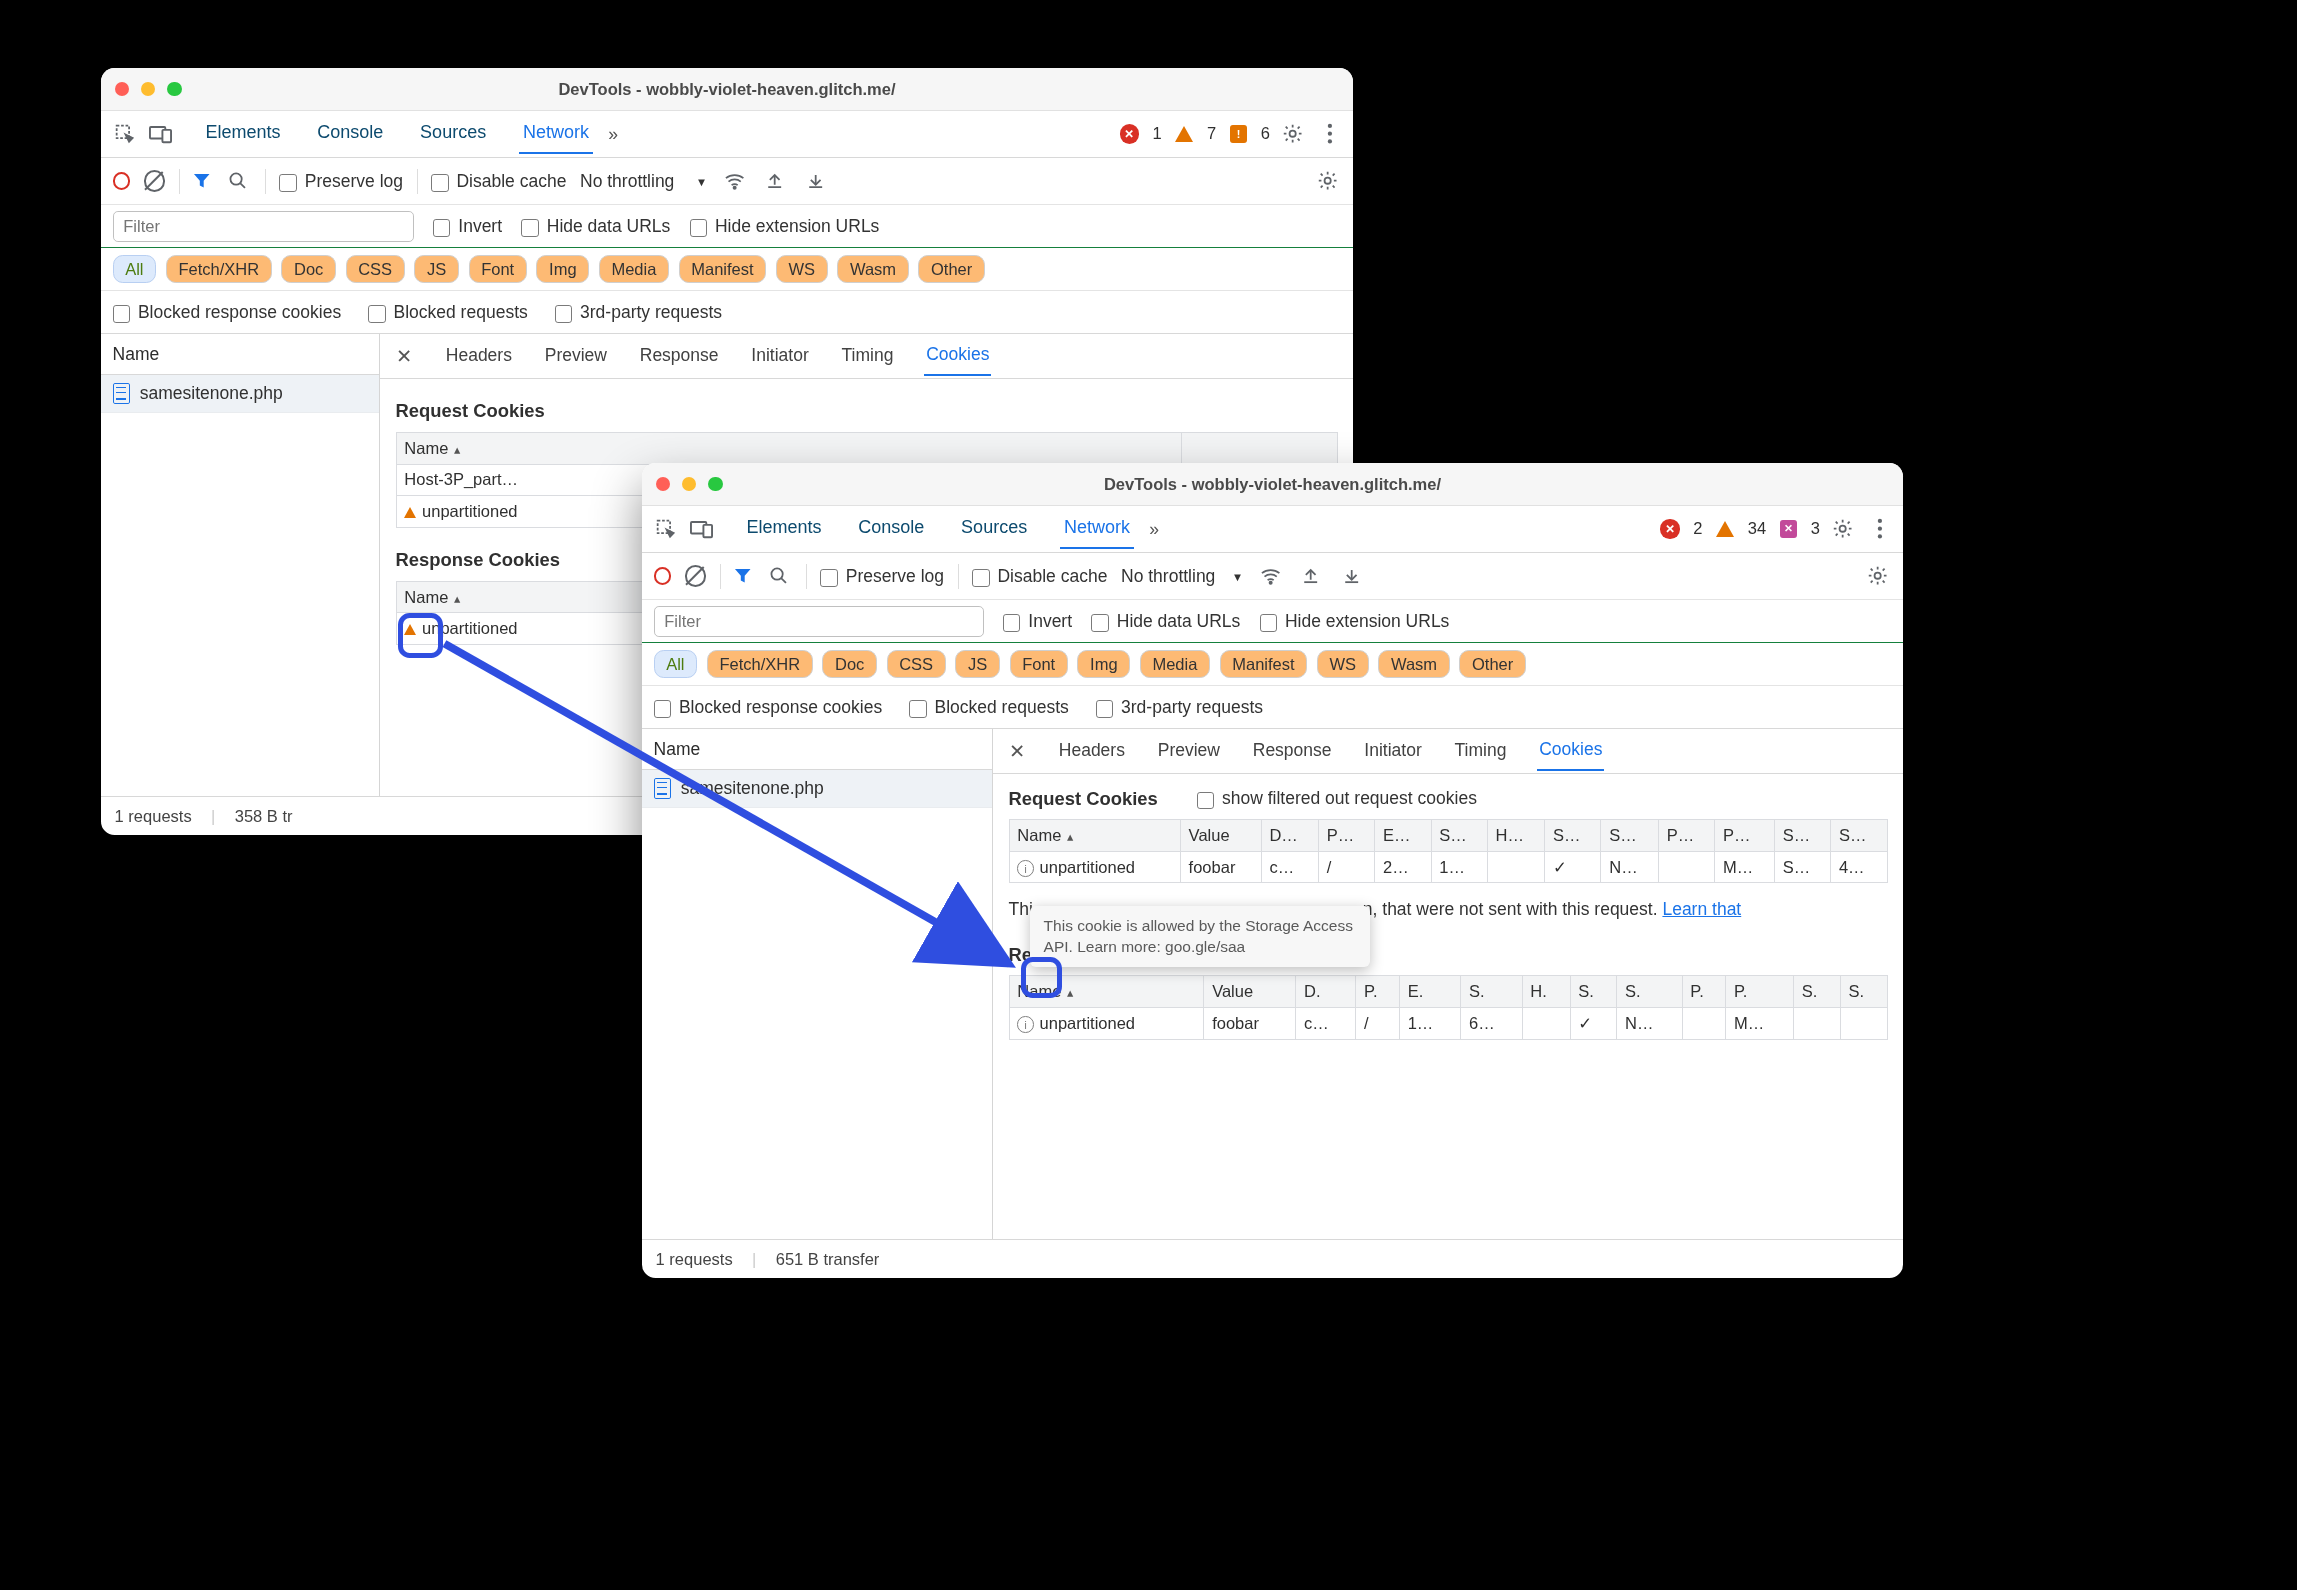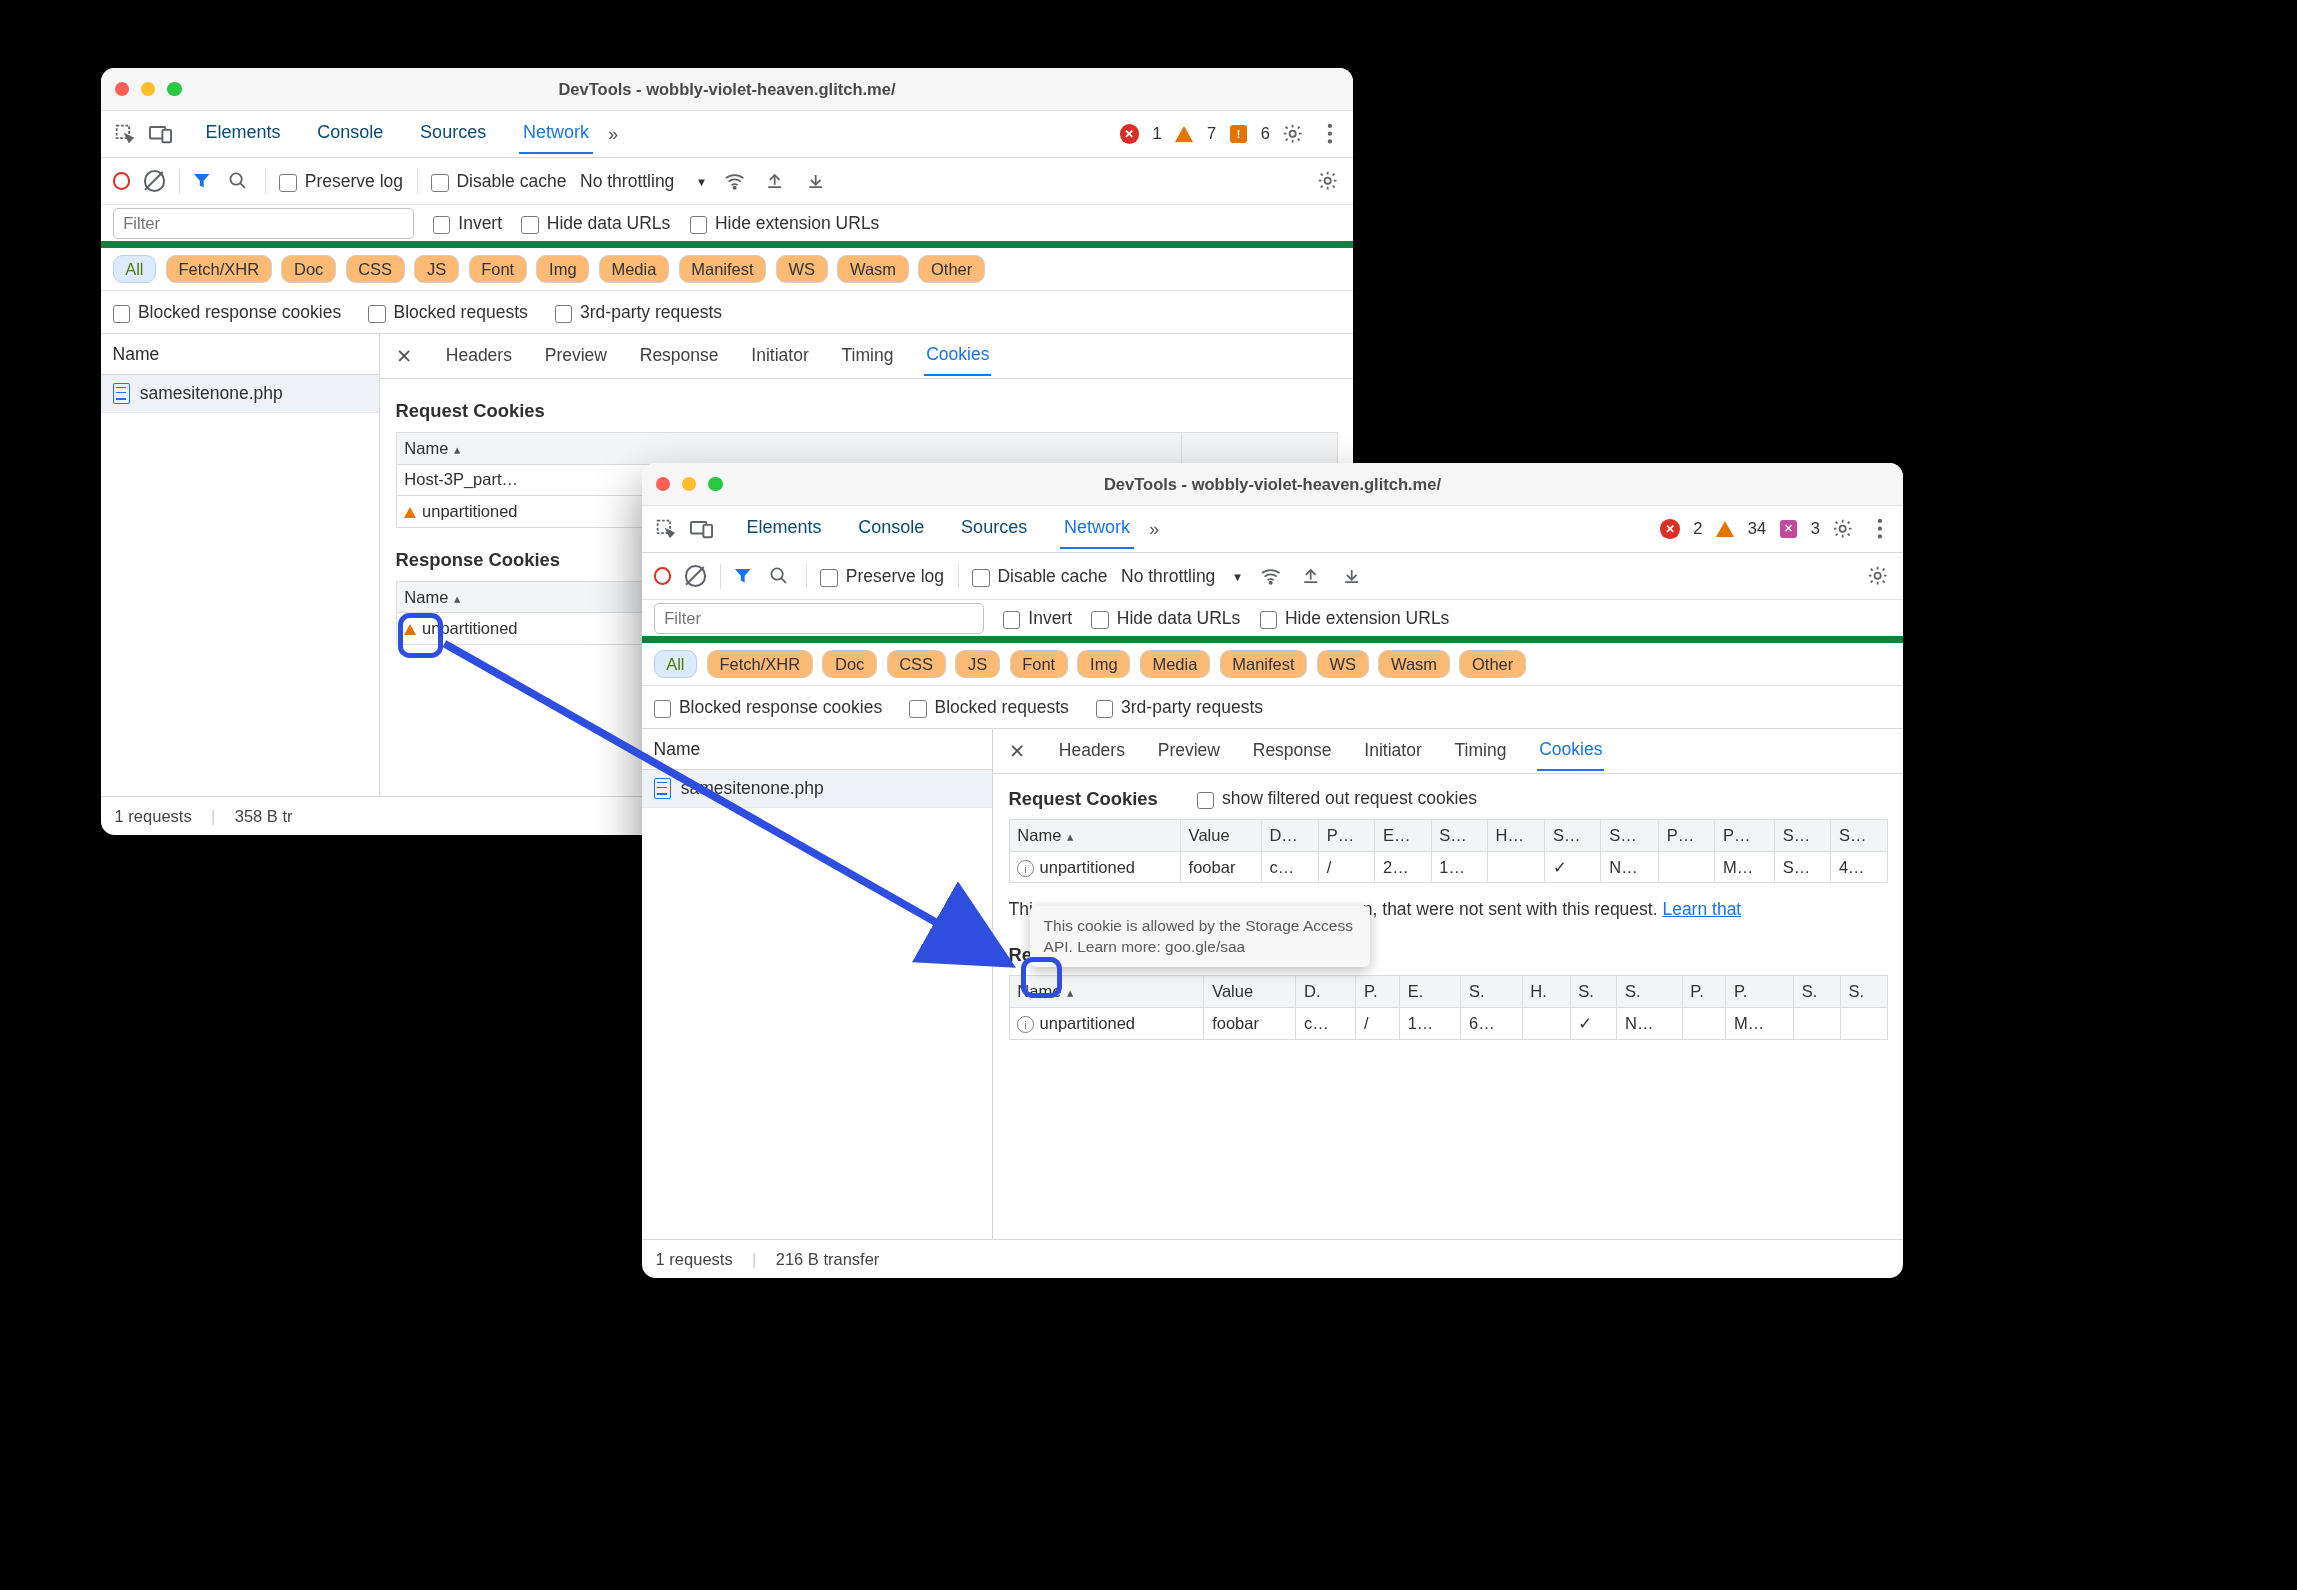--- a/index.html
+++ b/index.html
@@ -90,21 +90,21 @@
   .vdiv { width:1px; height:25px; background:#ddd; }
   .filter-ico { color:#1a73e8; font-size:17.5px; }
   .check {
     display:inline-flex;align-items:flex-end;gap:7.8px;color:#333;cursor:pointer;
   }
   .check .box{
     width:17.5px;height:17.5px;border:1.9px solid #7a7a7a;border-radius:2.9px;display:inline-block;
   }
   .throttle { display:flex;align-items:center;gap:5.8px;color:#333;}
   .filterbar {
-    display:flex;align-items:center;gap:19.4px;padding:5.8px 11.6px;border-bottom:7px solid #15803d;
+    display:flex;align-items:center;gap:19.4px;padding:5.8px 11.6px;border-bottom:1px solid #15803d;
     height:43px;font-size:17.5px;flex-wrap:nowrap;
   }
   .filter-input {
     border:1px solid #c0c0c0;border-radius:4.9px;padding:3.9px 9.7px;font-size:16.5px;color:#777;
     height:31px;
   }
   .chipsbar {
     display:flex;align-items:center;gap:9.7px;padding:5.8px 11.6px;border-bottom:1px solid #e4e4e4;
     flex-wrap:nowrap;height:43px;
   }
@@ -658,21 +658,21 @@
         </tbody>
           </table>
 
         <div class="tooltip-pop" style="left:37px; top:132px;">This cookie is allowed by the Storage Access API. Learn more: goo.gle/saa</div>
       </div>
     </div>
   </div>
   <div class="statusbar">
     <span>1 requests</span>
     <span style="color:#ccc">|</span>
-    <span>216 B transfer</span>
+    <span>651 B transfer</span>
   </div>
 </div>
 
 <div class="hl-circle" style="left:398px; top:613px; width:45px; height:45px;"></div>
 <div class="hl-circle" style="left:1021px; top:957px; width:41px; height:41px;"></div>
 
 <svg class="arrow-svg" style="left:427px; top:626px;" width="621" height="369" viewBox="0 0 640 380">
   <defs>
     <marker id="ah" markerWidth="14" markerHeight="14" refX="11" refY="6" orient="auto">
       <path d="M0,0 L12,6 L0,12 Z" fill="#2f4ee0"></path>

